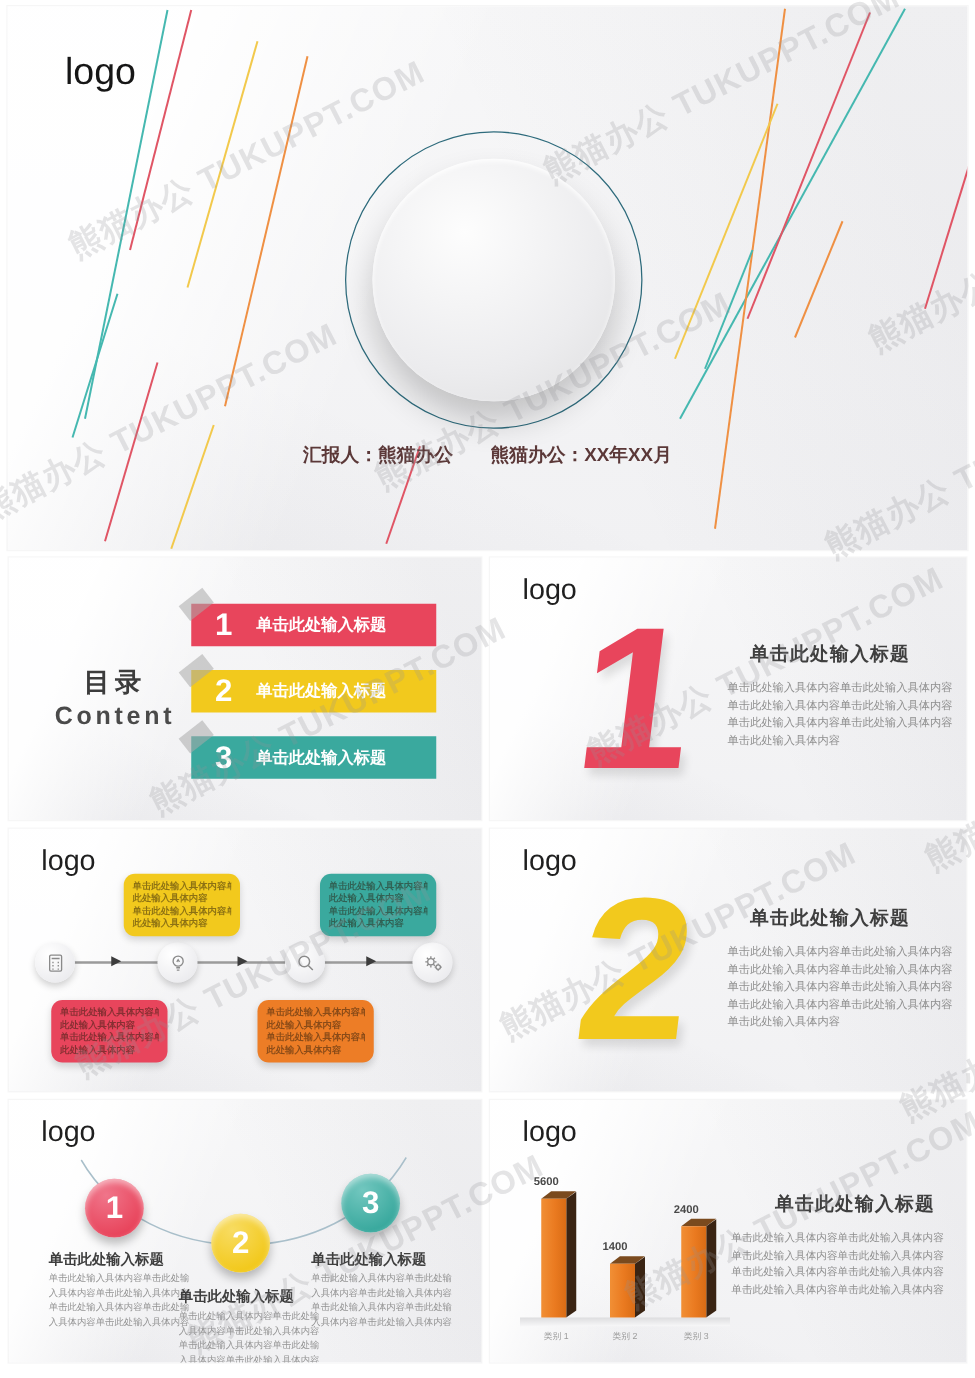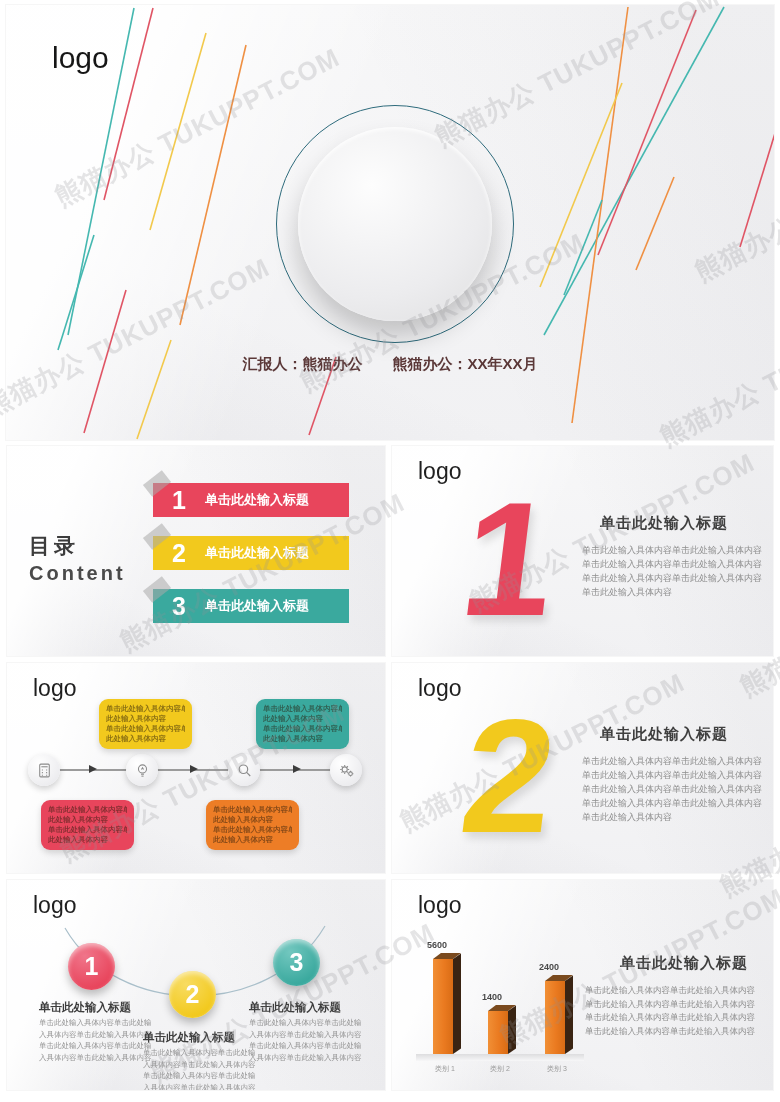--- a/index.html
+++ b/index.html
@@ -40,21 +40,21 @@
           box-shadow:0 16px 26px rgba(0,0,0,.20), inset 0 2px 4px rgba(255,255,255,.9); }
   .cover-title { position:absolute; left:0; top:190px; width:768px; text-align:center;
           font-size:47px; font-weight:800; letter-spacing:3px; color:#1d4b5e; z-index:3; }
   .cover-subtitle { position:absolute; left:0; top:350px; width:768px; text-align:center;
           font-size:15px; font-weight:700; color:#5b3838; z-index:3; }
 
   
   .slide-logo { position:absolute; left:26px; top:12px; font-size:23px; font-weight:500; color:#1f1f1f; }
 
   
-  .toc-head { position:absolute; left:22px; top:86px; width:126px; }
+  .toc-head { position:absolute; left:22px; top:86px; width:126px; text-align:center; }
   .toc-cn { font-size:21px; font-weight:800; color:#3c3c3c; letter-spacing:4px; }
   .toc-en { font-size:20px; font-weight:600; color:#4a4a4a; letter-spacing:3px; margin-top:2px; }
   .toc-bar { position:absolute; left:146px; width:196px; height:34px; display:flex; align-items:center; z-index:1; }
   .toc-bar::before { content:""; position:absolute; left:-8px; top:-7px; width:24px; height:15px;
           background:rgba(170,170,170,.55); transform:rotate(-38deg); z-index:-1; }
   .toc-num { width:52px; text-align:center; font-size:25px; font-weight:700; color:#fff; }
   .toc-label { font-size:13px; font-weight:700; color:#fff; }
 
   
   .big-num { position:absolute; left:72px; top:32px; font-size:162px; line-height:1;

